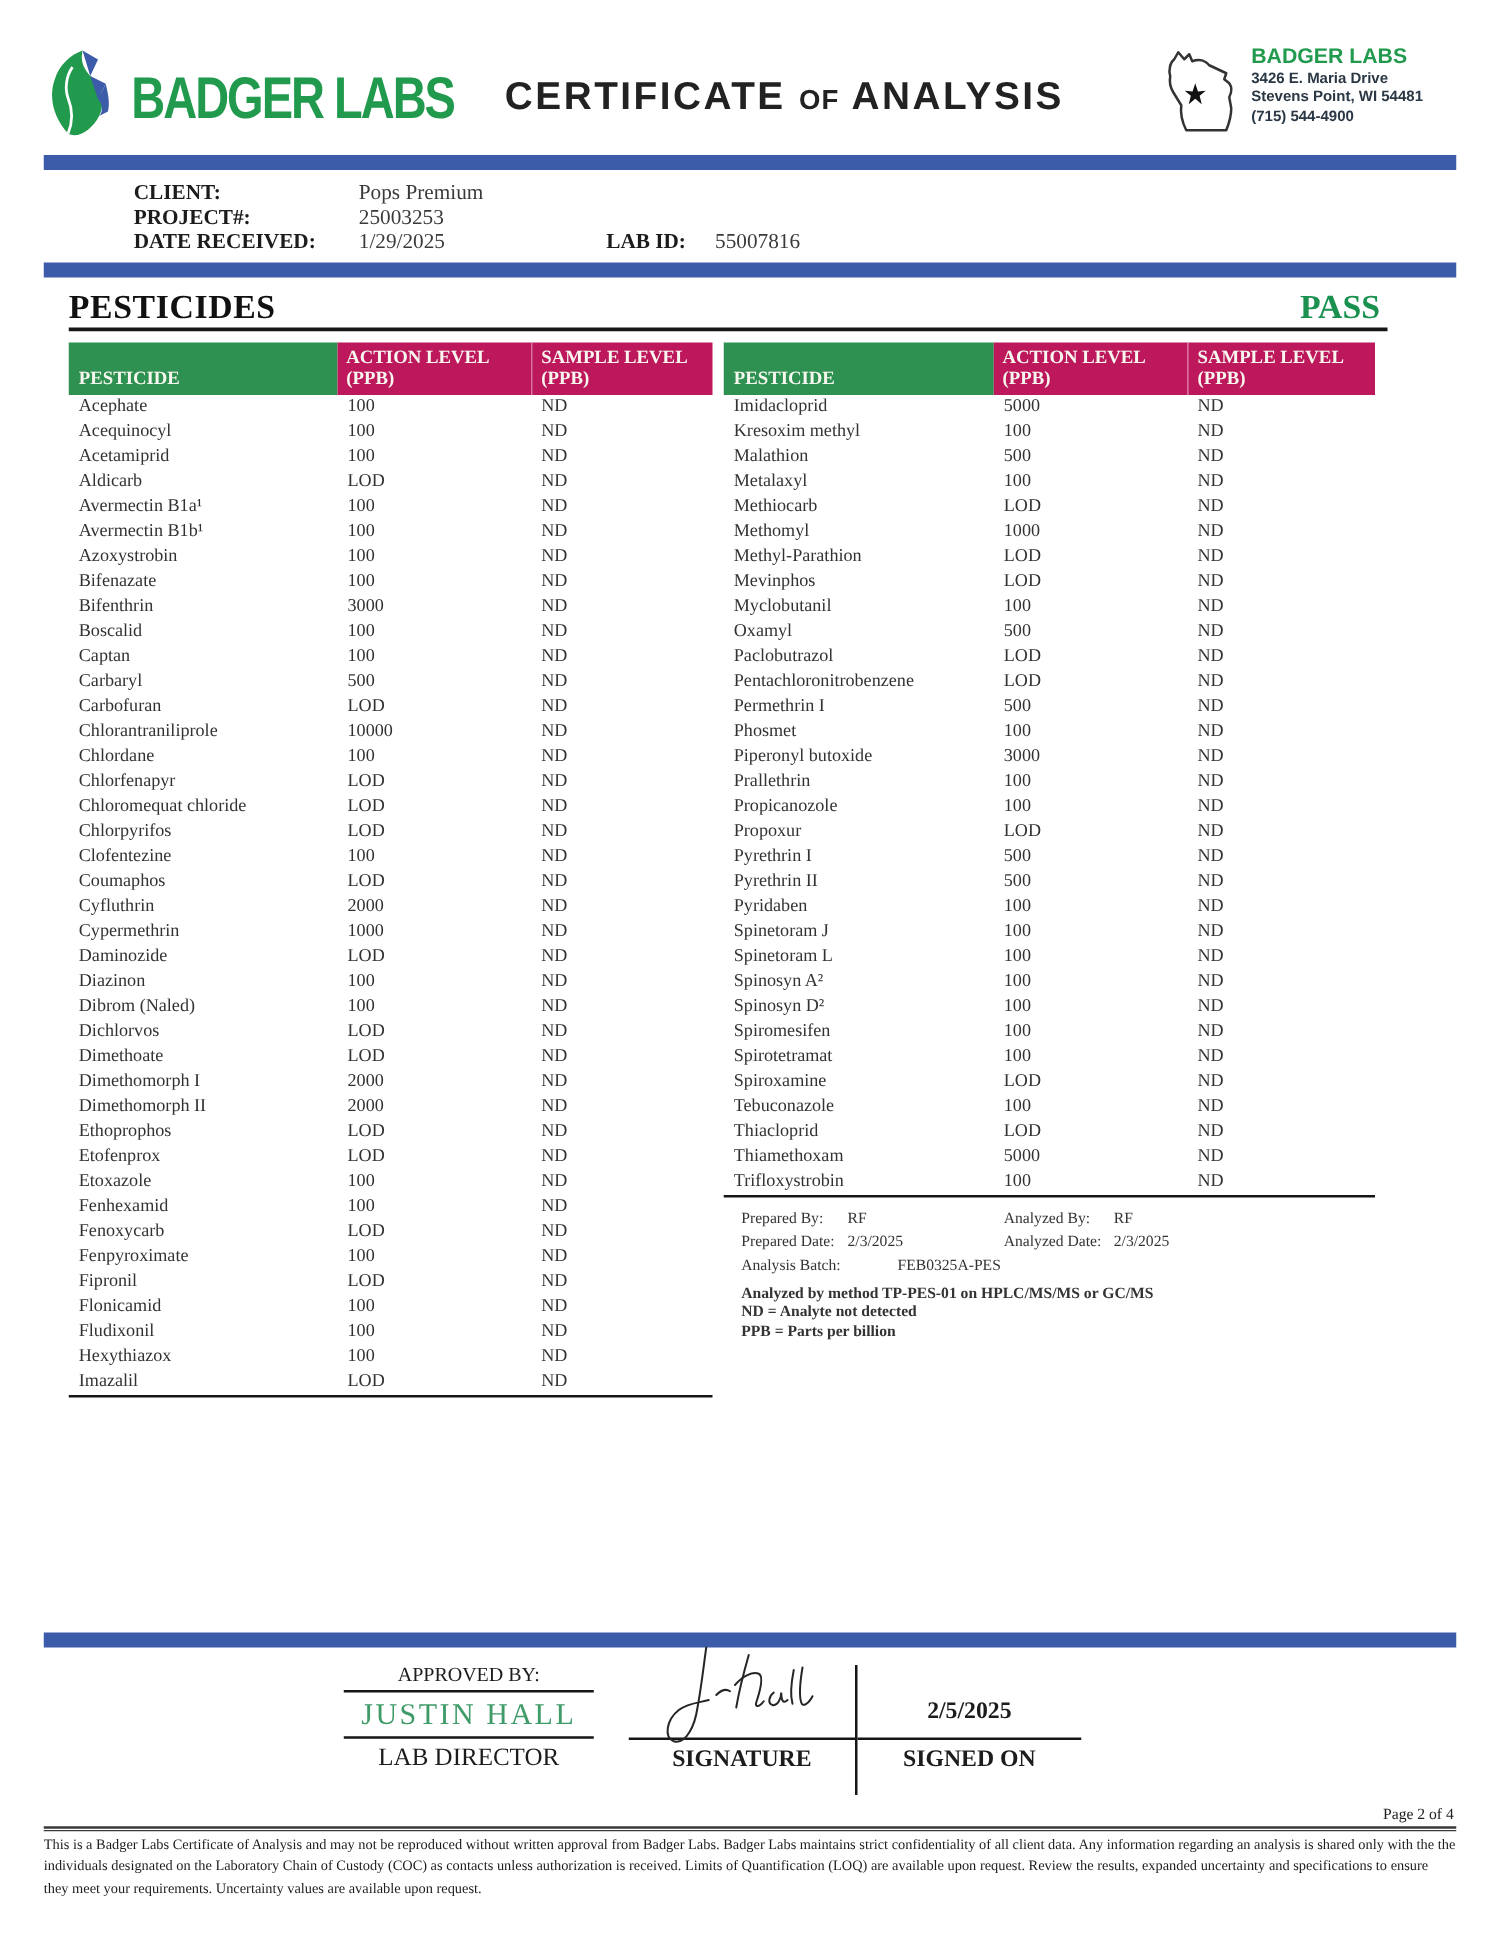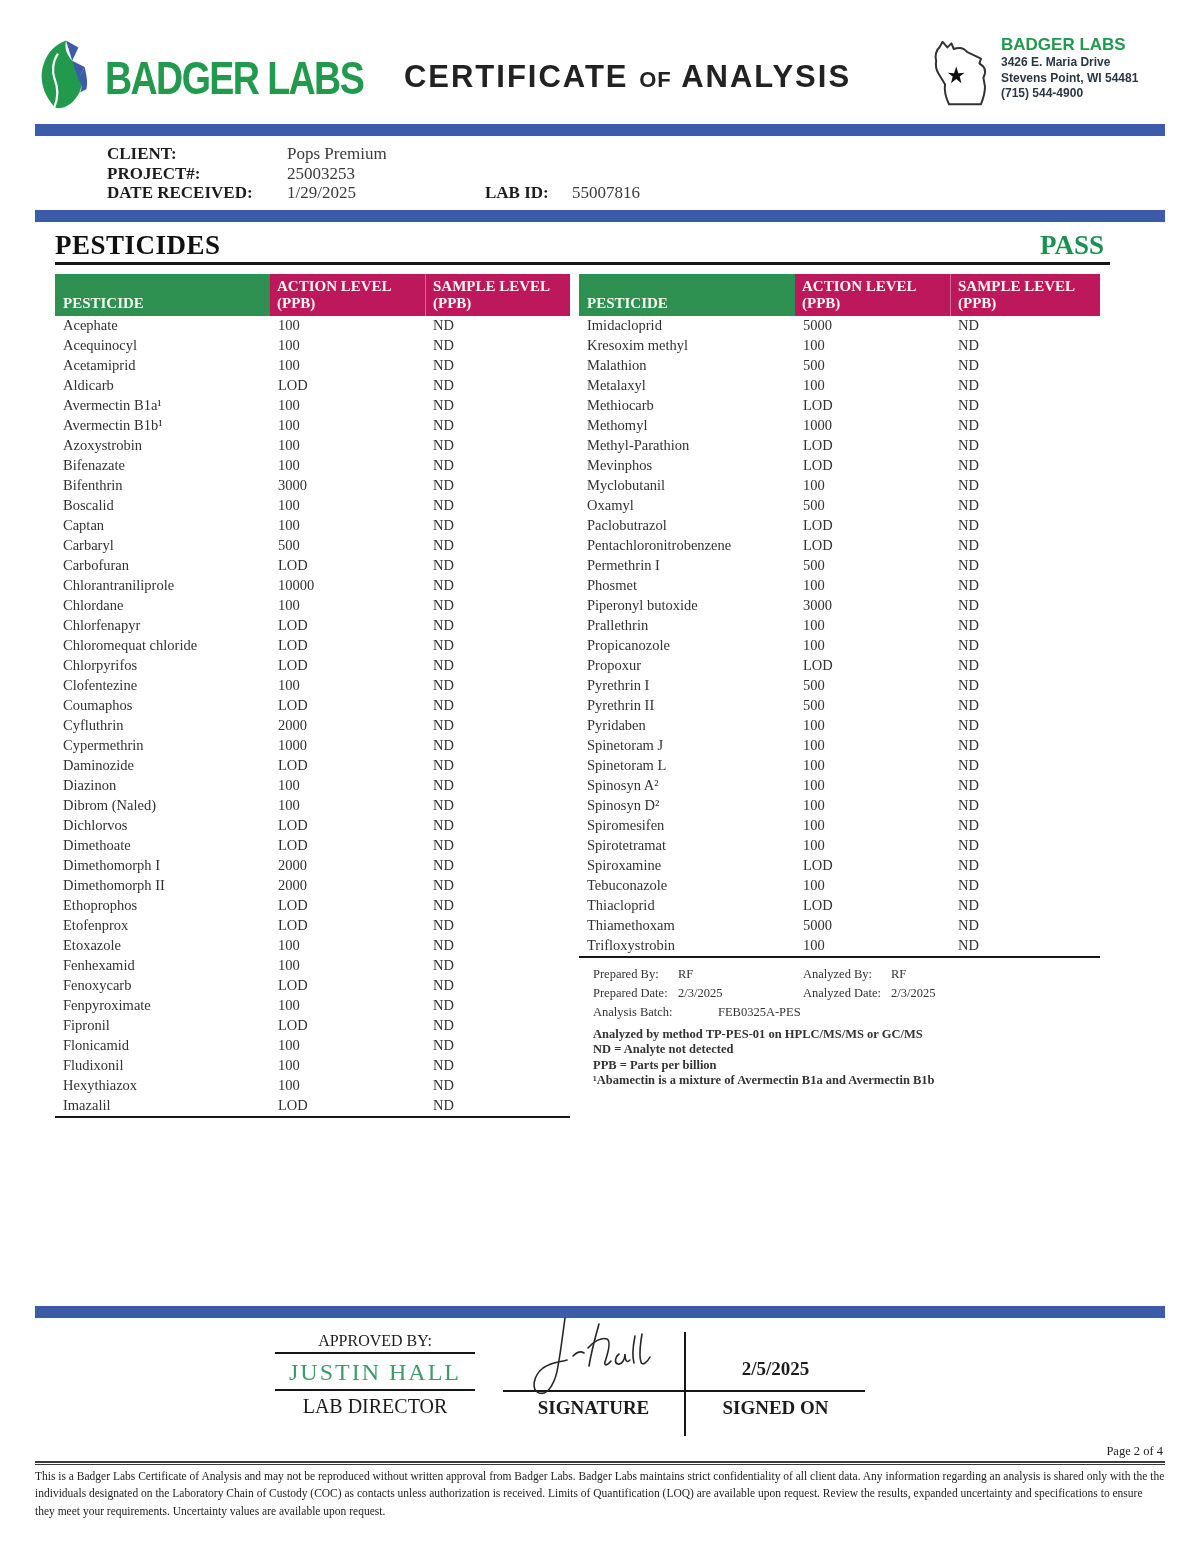--- a/index.html
+++ b/index.html
@@ -579,21 +579,20 @@
           <span class="n-v2">2/3/2025</span>
         </div>
         <div class="n-row">
           <span class="n-batch-l">Analysis Batch:</span>
           <span class="n-batch-v">FEB0325A-PES</span>
         </div>
         <div class="n-lines">
           <div>Analyzed by method TP-PES-01 on HPLC/MS/MS or GC/MS</div>
           <div>ND = Analyte not detected</div>
           <div>PPB = Parts per billion</div>
-          <div>¹Abamectin is a mixture of Avermectin B1a and Avermectin B1b</div>
         </div>
       </div>
     </div>
   </div>
 
   <div class="spacer"></div>
 
   <div class="bar"></div>
 
   <div class="approval-row">

